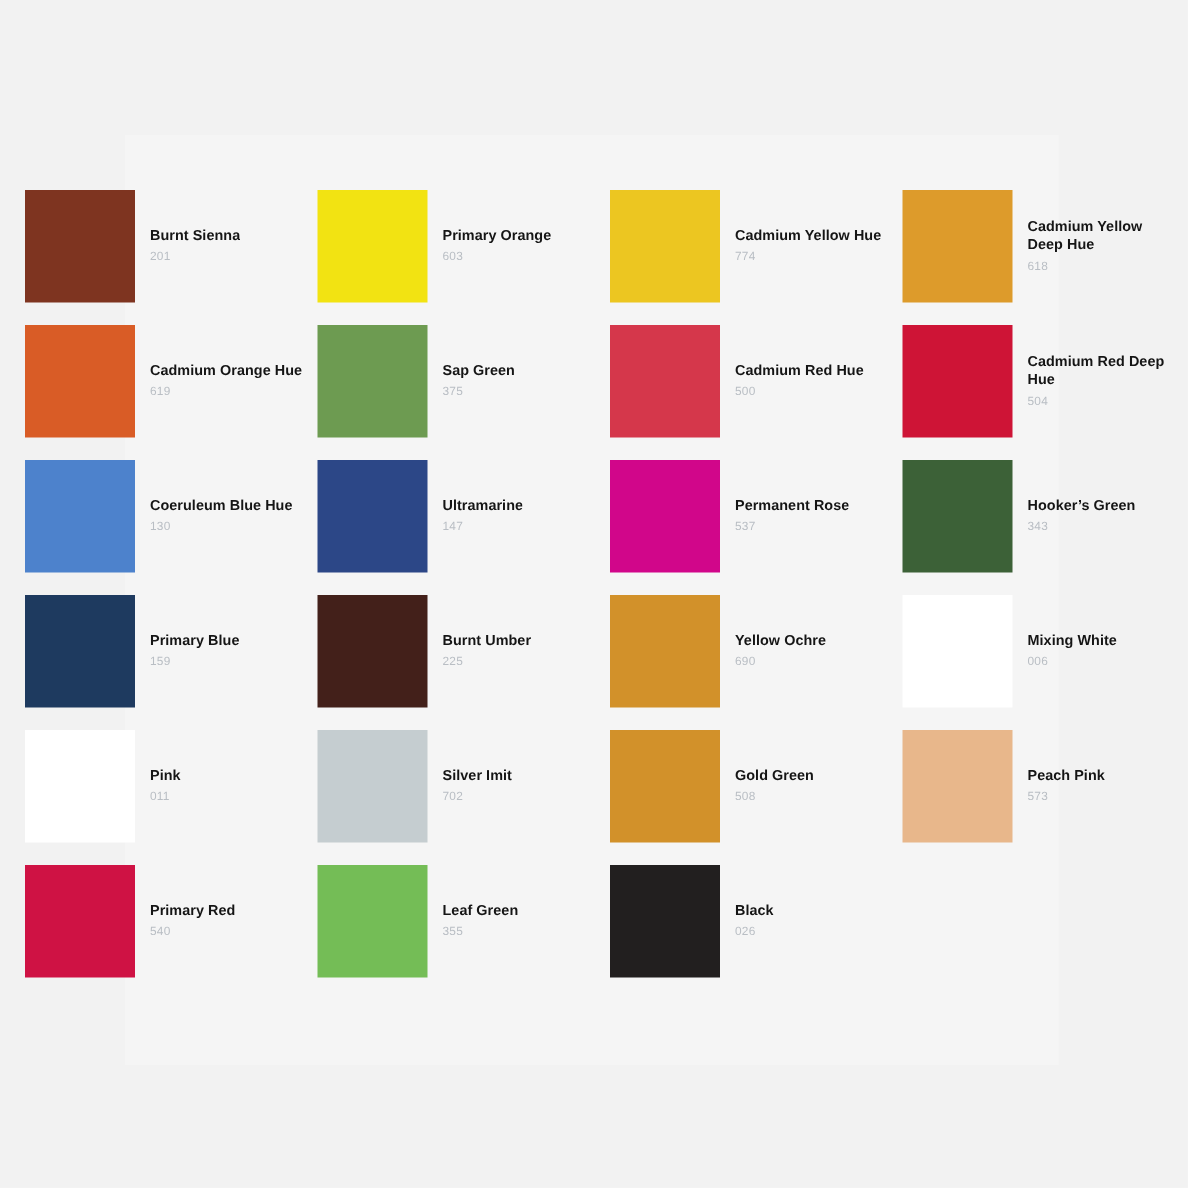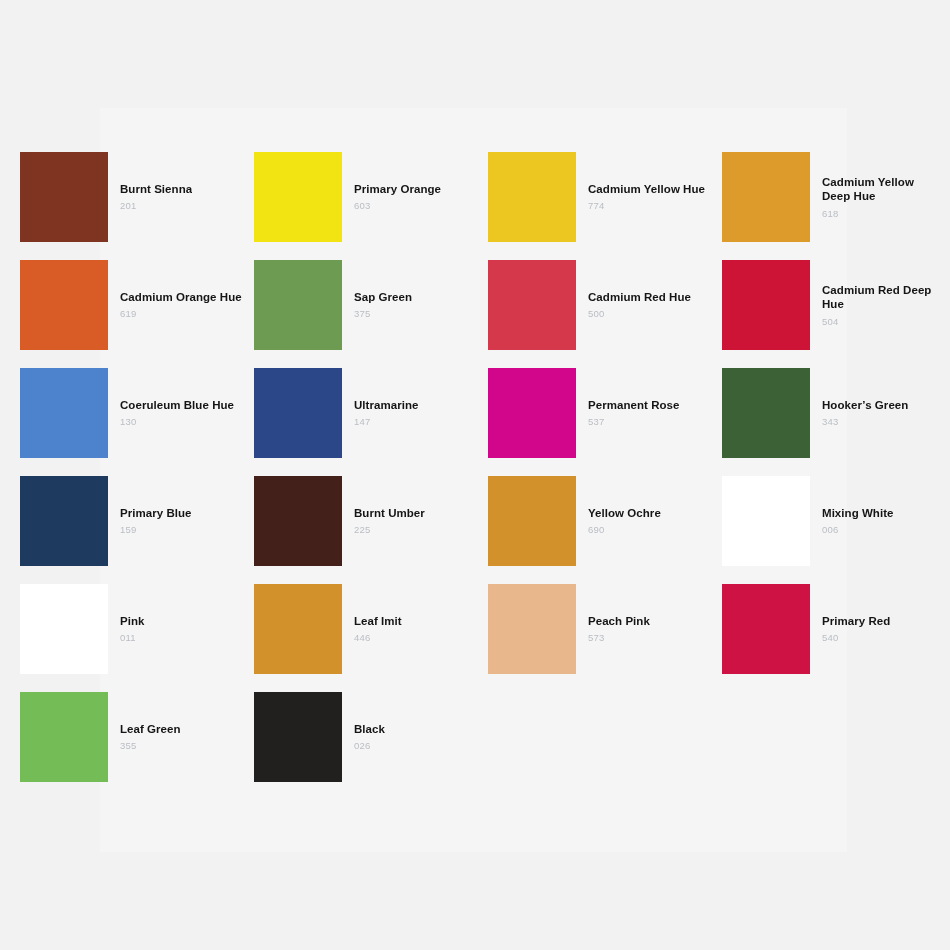--- a/index.html
+++ b/index.html
@@ -201,24 +201,31 @@
       </div>
     </div>
     <div class="swatch-cell">
       <div class="swatch-chip" style="background: rgb(255, 255, 255);"></div>
       <div class="swatch-label">
         <div class="swatch-name">Pink</div>
         <div class="swatch-code">011</div>
       </div>
     </div>
     <div class="swatch-cell">
+      <div class="swatch-chip" style="background: rgb(197, 205, 208);"></div>
+      <div class="swatch-label">
+        <div class="swatch-name">Silver Imit</div>
+        <div class="swatch-code">702</div>
+      </div>
+    </div>
+    <div class="swatch-cell">
       <div class="swatch-chip" style="background: rgb(210, 145, 42);"></div>
       <div class="swatch-label">
-        <div class="swatch-name">Leaf Imit</div>
-        <div class="swatch-code">446</div>
+        <div class="swatch-name">Gold Green</div>
+        <div class="swatch-code">508</div>
       </div>
     </div>
     <div class="swatch-cell">
       <div class="swatch-chip" style="background: rgb(232, 183, 139);"></div>
       <div class="swatch-label">
         <div class="swatch-name">Peach Pink</div>
         <div class="swatch-code">573</div>
       </div>
     </div>
     <div class="swatch-cell">

